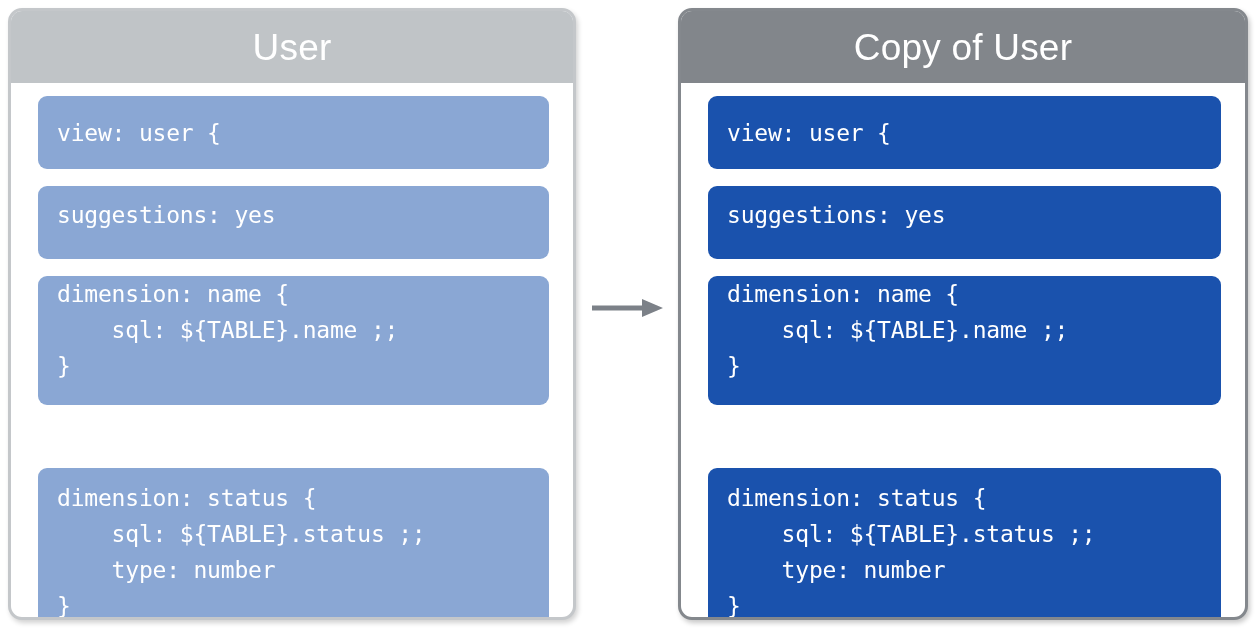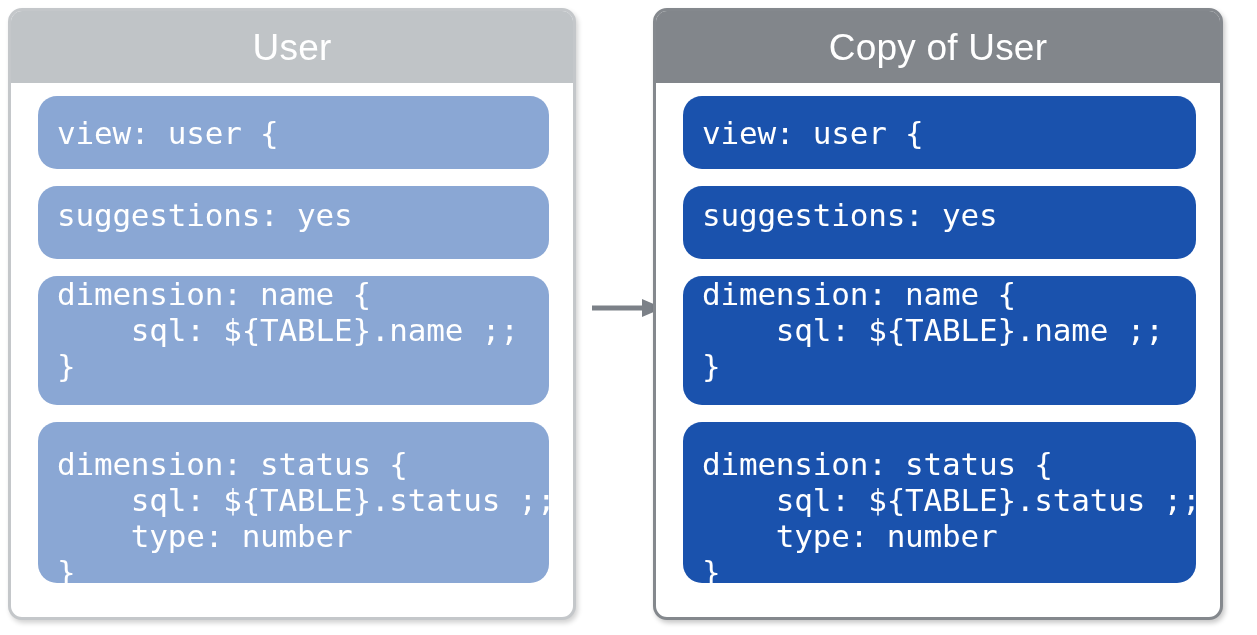--- a/index.html
+++ b/index.html
@@ -33,21 +33,21 @@
     flex-direction: column;
     background: #ffffff;
   }
   .panel-source {
     left: 8px;
     width: 568px;
     border: 3px solid #c4c7ca;
     box-shadow: 2px 3px 5px rgba(0,0,0,0.18);
   }
   .panel-copy {
-    left: 653px;
+    left: 678px;
     width: 570px;
     border: 3px solid #84888d;
     box-shadow: 2px 3px 5px rgba(0,0,0,0.22);
   }
 
   .panel-header {
     height: 72px;
     flex: 0 0 72px;
     display: flex;
     align-items: center;
@@ -66,38 +66,38 @@
     flex: 1 1 auto;
     padding: 13px 24px 16px 27px;
     display: flex;
     flex-direction: column;
     gap: 17px;
     box-sizing: border-box;
   }
 
   
   .code-block {
-    border-radius: 19px;
+    border-radius: 9px;
     padding: 14px 18px 14px 19px;
     box-sizing: border-box;
     font-family: "DejaVu Sans Mono", "Liberation Mono", monospace;
-    font-size: 31px;
+    font-size: 23px;
     line-height: 36px;
     color: #ffffff;
     white-space: pre;
     letter-spacing: -0.2px;
     overflow: hidden;
   }
   .panel-source .code-block { background: #8aa7d4; }
   .panel-copy   .code-block { background: #1a52ad; }
 
   .cb-1 { height: 73px; display: flex; align-items: center; padding-top: 0; padding-bottom: 0; }
   .cb-2 { height: 73px; display: flex; align-items: center; padding-top: 0; padding-bottom: 16px; }
   .cb-3 { height: 129px; padding-top: 0; }
-  .cb-4 { height: 161px; padding-top: 24px; }
+  .cb-4 { height: 161px; padding-top: 12px; margin-top: 46px; }
 
   
   #arrow {
     position: absolute;
     left: 592px;
     top: 296px;
     width: 72px;
     height: 24px;
   }
 </style>

